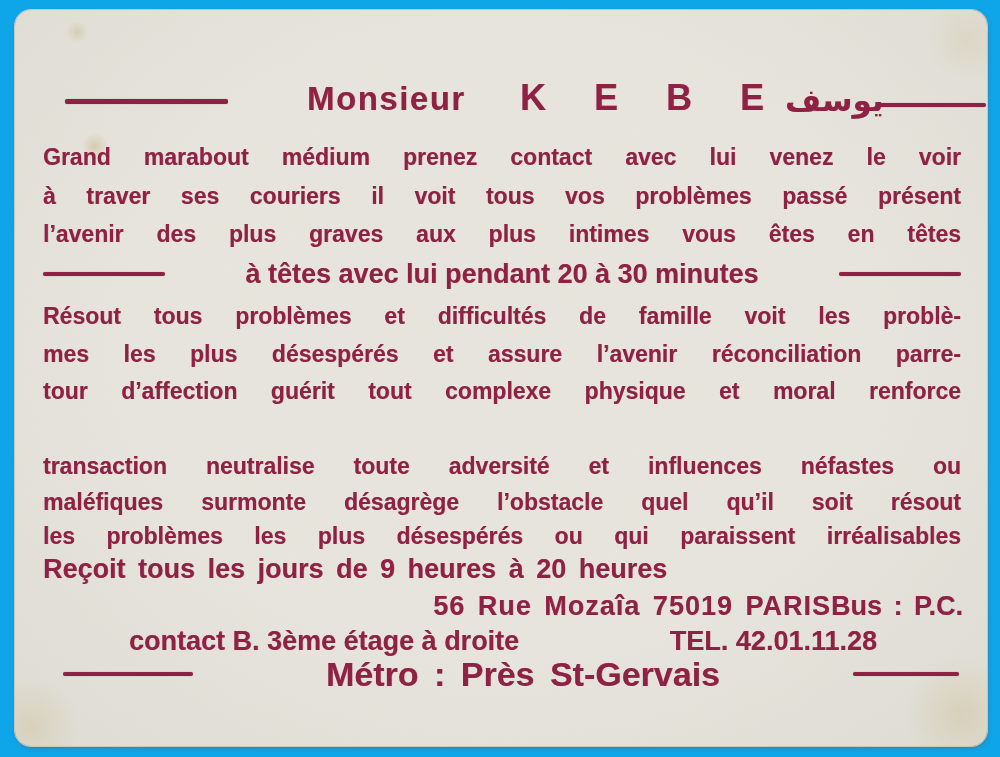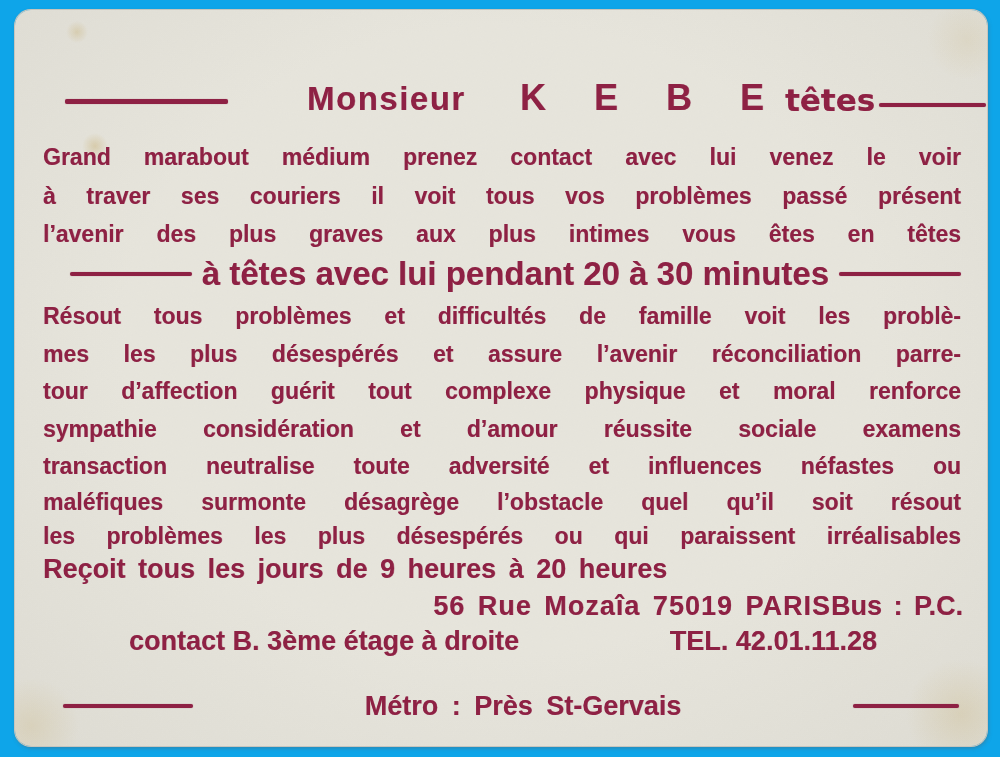--- a/index.html
+++ b/index.html
@@ -90,23 +90,23 @@
   .l10 { top: 476px; }
   .l11 { top: 510px; }
 
   .tete-row {
     position: absolute;
     left: 28px;
     top: 248px;
     width: 918px;
     display: flex;
     align-items: center;
-    justify-content: flex-end;
+    justify-content: space-between;
     gap: 10px;
-    font-size: 33px;
+    font-size: 27px;
     line-height: 32px;
   }
   .tete-row .dash { position: static; width: 122px; height: 4px; flex: none; }
 
   .schedule {
     position: absolute;
     left: 28px;
     top: 543px;
     width: 918px;
     text-align: left;
@@ -140,23 +140,22 @@
   }
 
   .metro-row {
     position: absolute;
     left: 48px;
     top: 648px;
     width: 896px;
     display: flex;
     align-items: center;
     justify-content: space-between;
-    font-size: 27px;
-    line-height: 32px;
-    margin-top: 32px;
+    font-size: 34px;
+    line-height: 32px;
   }
   .metro-row .dash { position: static; height: 4px; flex: none; }
   .metro-row .dash-l { width: 130px; }
   .metro-row .dash-r { width: 106px; }
   .metro-row .metro-text { word-spacing: 6px; }
 </style>
 </head>
 <body>
 
 <div class="scan">
@@ -166,37 +165,36 @@
       <filter id="grain">
         <feTurbulence type="fractalNoise" baseFrequency="0.8" numOctaves="2" result="n"></feTurbulence>
         <feColorMatrix in="n" type="matrix" values="0 0 0 0 0.55  0 0 0 0 0.55  0 0 0 0 0.55  0 0 0 0.10 0"></feColorMatrix>
       </filter>
       <rect width="972" height="736" filter="url(#grain)" rx="16"></rect>
     </svg>
 
     <div class="dash hdr-dash-left"></div>
     <div class="hdr-piece ink monsieur">Monsieur</div>
     <div class="hdr-piece ink kebe">K E B E</div>
-    <div class="hdr-piece ink arabic">têtes</div>
+    <div class="hdr-piece ink arabic">يوسف</div>
     <div class="dash hdr-dash-right"></div>
 
     <div class="line just ink l1">Grand marabout médium prenez contact avec lui venez le voir</div>
     <div class="line just ink l2">à traver ses couriers il voit tous vos problèmes passé présent</div>
     <div class="line just ink l3">l’avenir des plus graves aux plus intimes vous êtes en têtes</div>
 
     <div class="tete-row">
       <span class="dash"></span>
       <span class="ink">à têtes avec lui pendant 20 à 30 minutes</span>
       <span class="dash"></span>
     </div>
 
     <div class="line just ink l5">Résout tous problèmes et difficultés de famille voit les problè-</div>
     <div class="line just ink l6">mes les plus désespérés et assure l’avenir réconciliation parre-</div>
     <div class="line just ink l7">tour d’affection guérit tout complexe physique et moral renforce</div>
-    <div class="line just ink l8">sympathie considération et d’amour réussite sociale examens</div>
     <div class="line just ink l9">transaction neutralise toute adversité et influences néfastes ou</div>
     <div class="line just ink l10">maléfiques surmonte désagrège l’obstacle quel qu’il soit résout</div>
     <div class="line just ink l11">les problèmes les plus désespérés ou qui paraissent irréalisables</div>
 
     <div class="schedule ink">Reçoit tous les jours de 9 heures à 20 heures</div>
 
     <div class="addr-row">
       <span class="ink street">56 Rue Mozaîa 75019 PARIS</span>
       <span class="ink bus">Bus : P.C.</span>
     </div>

